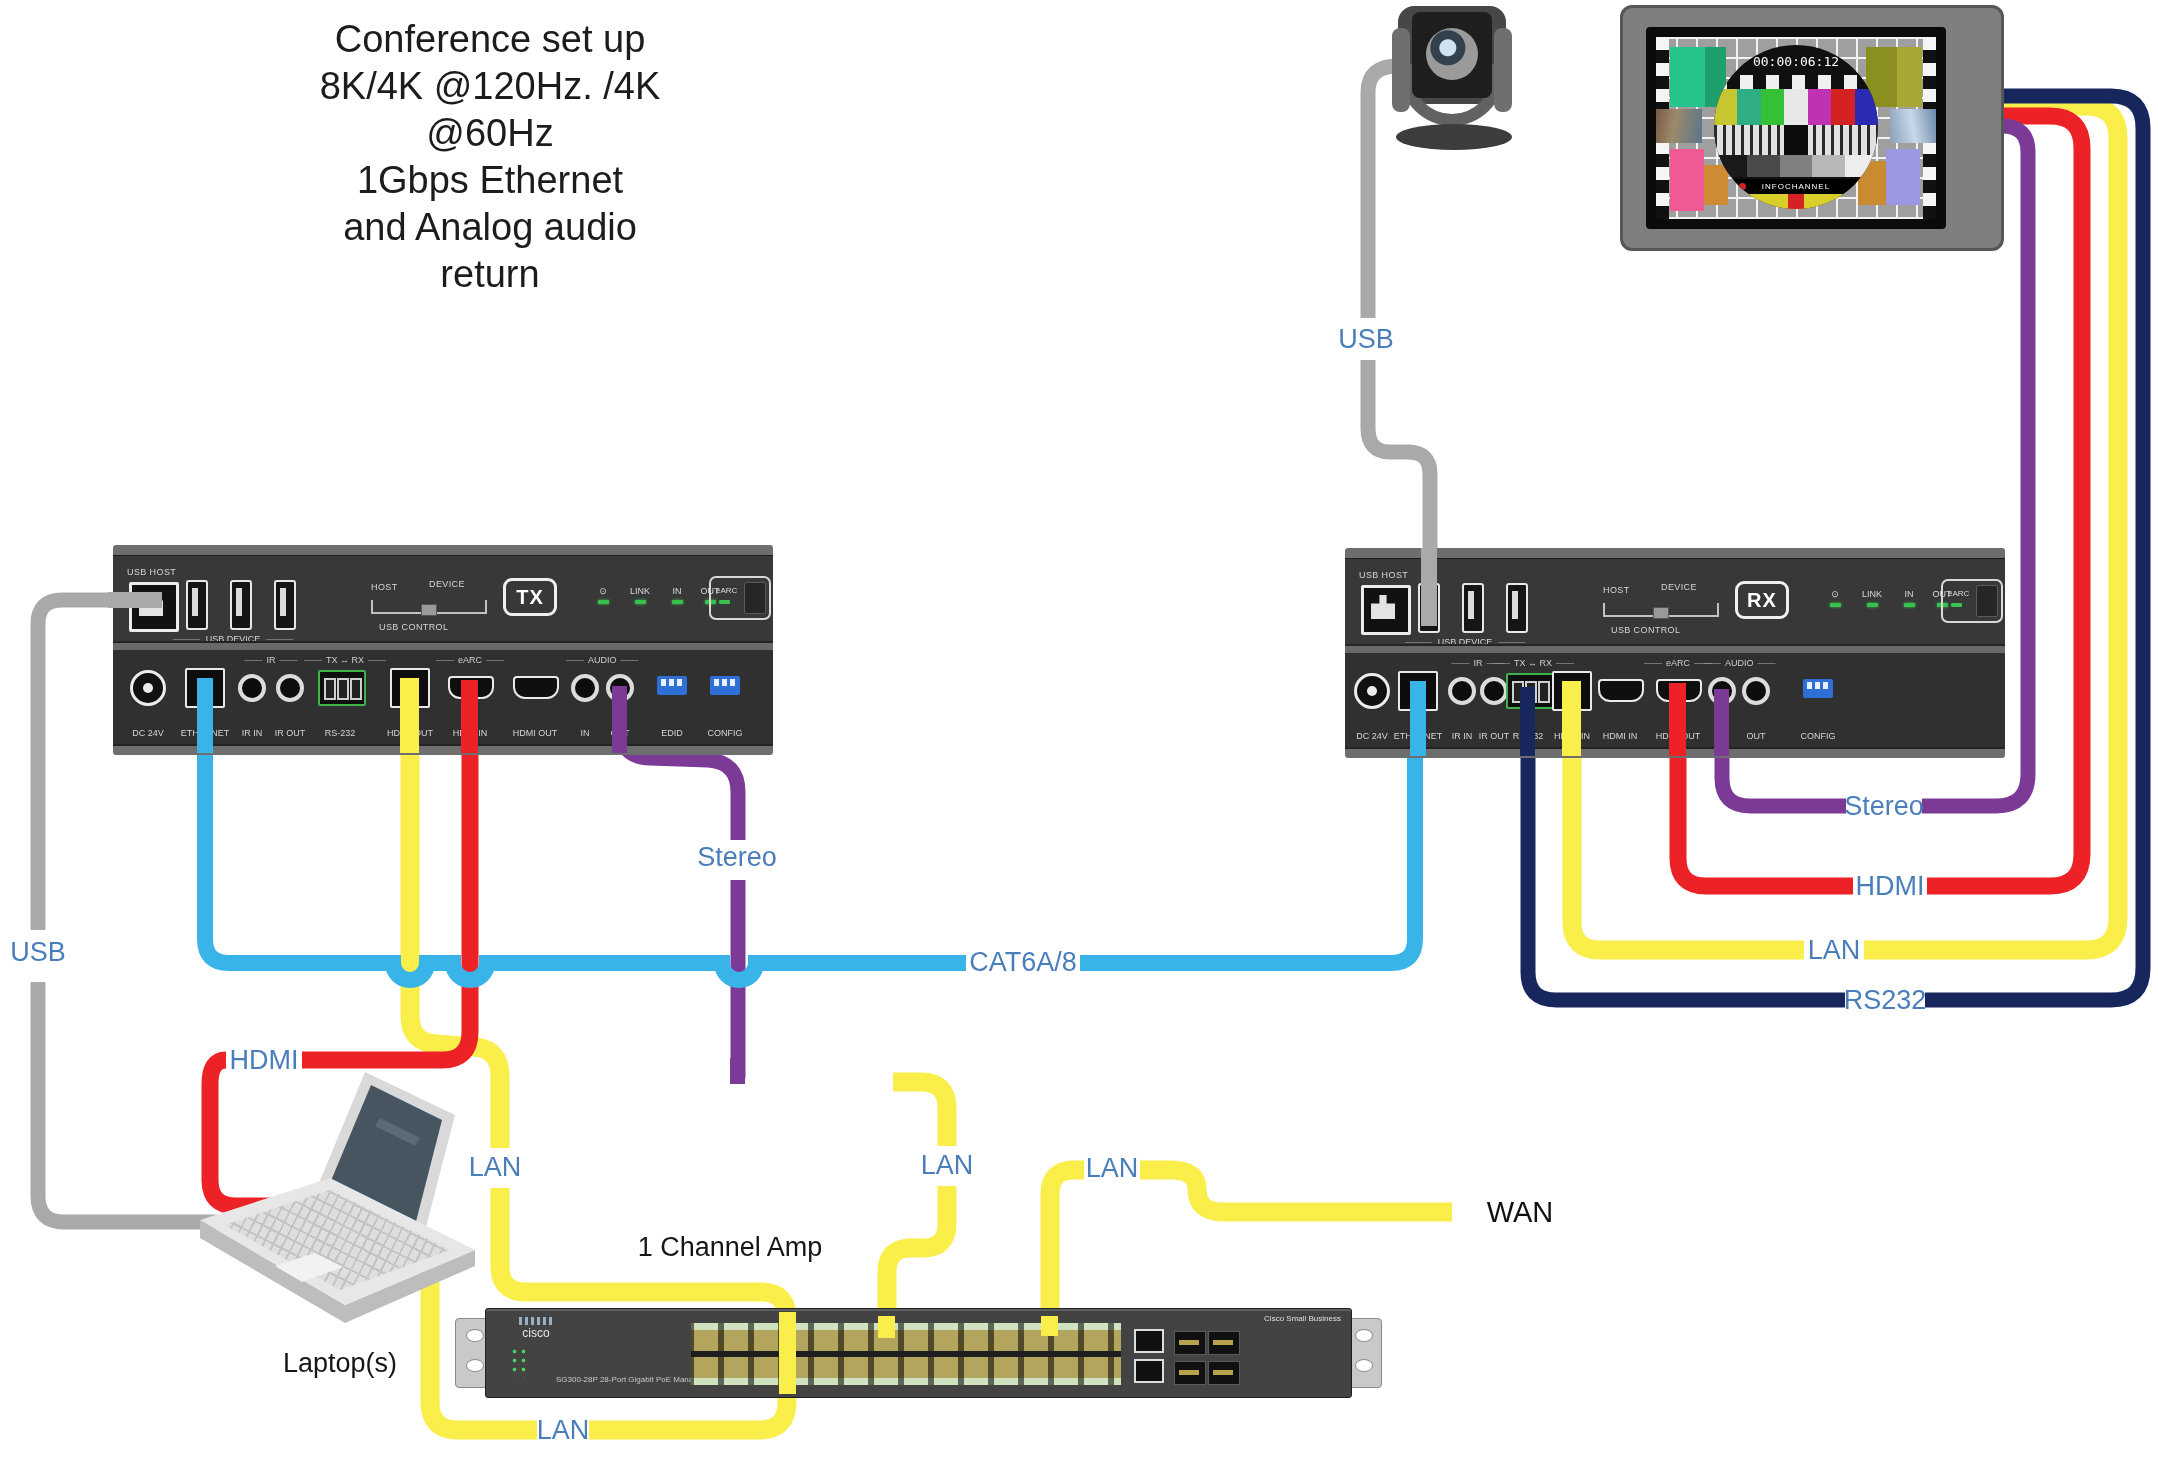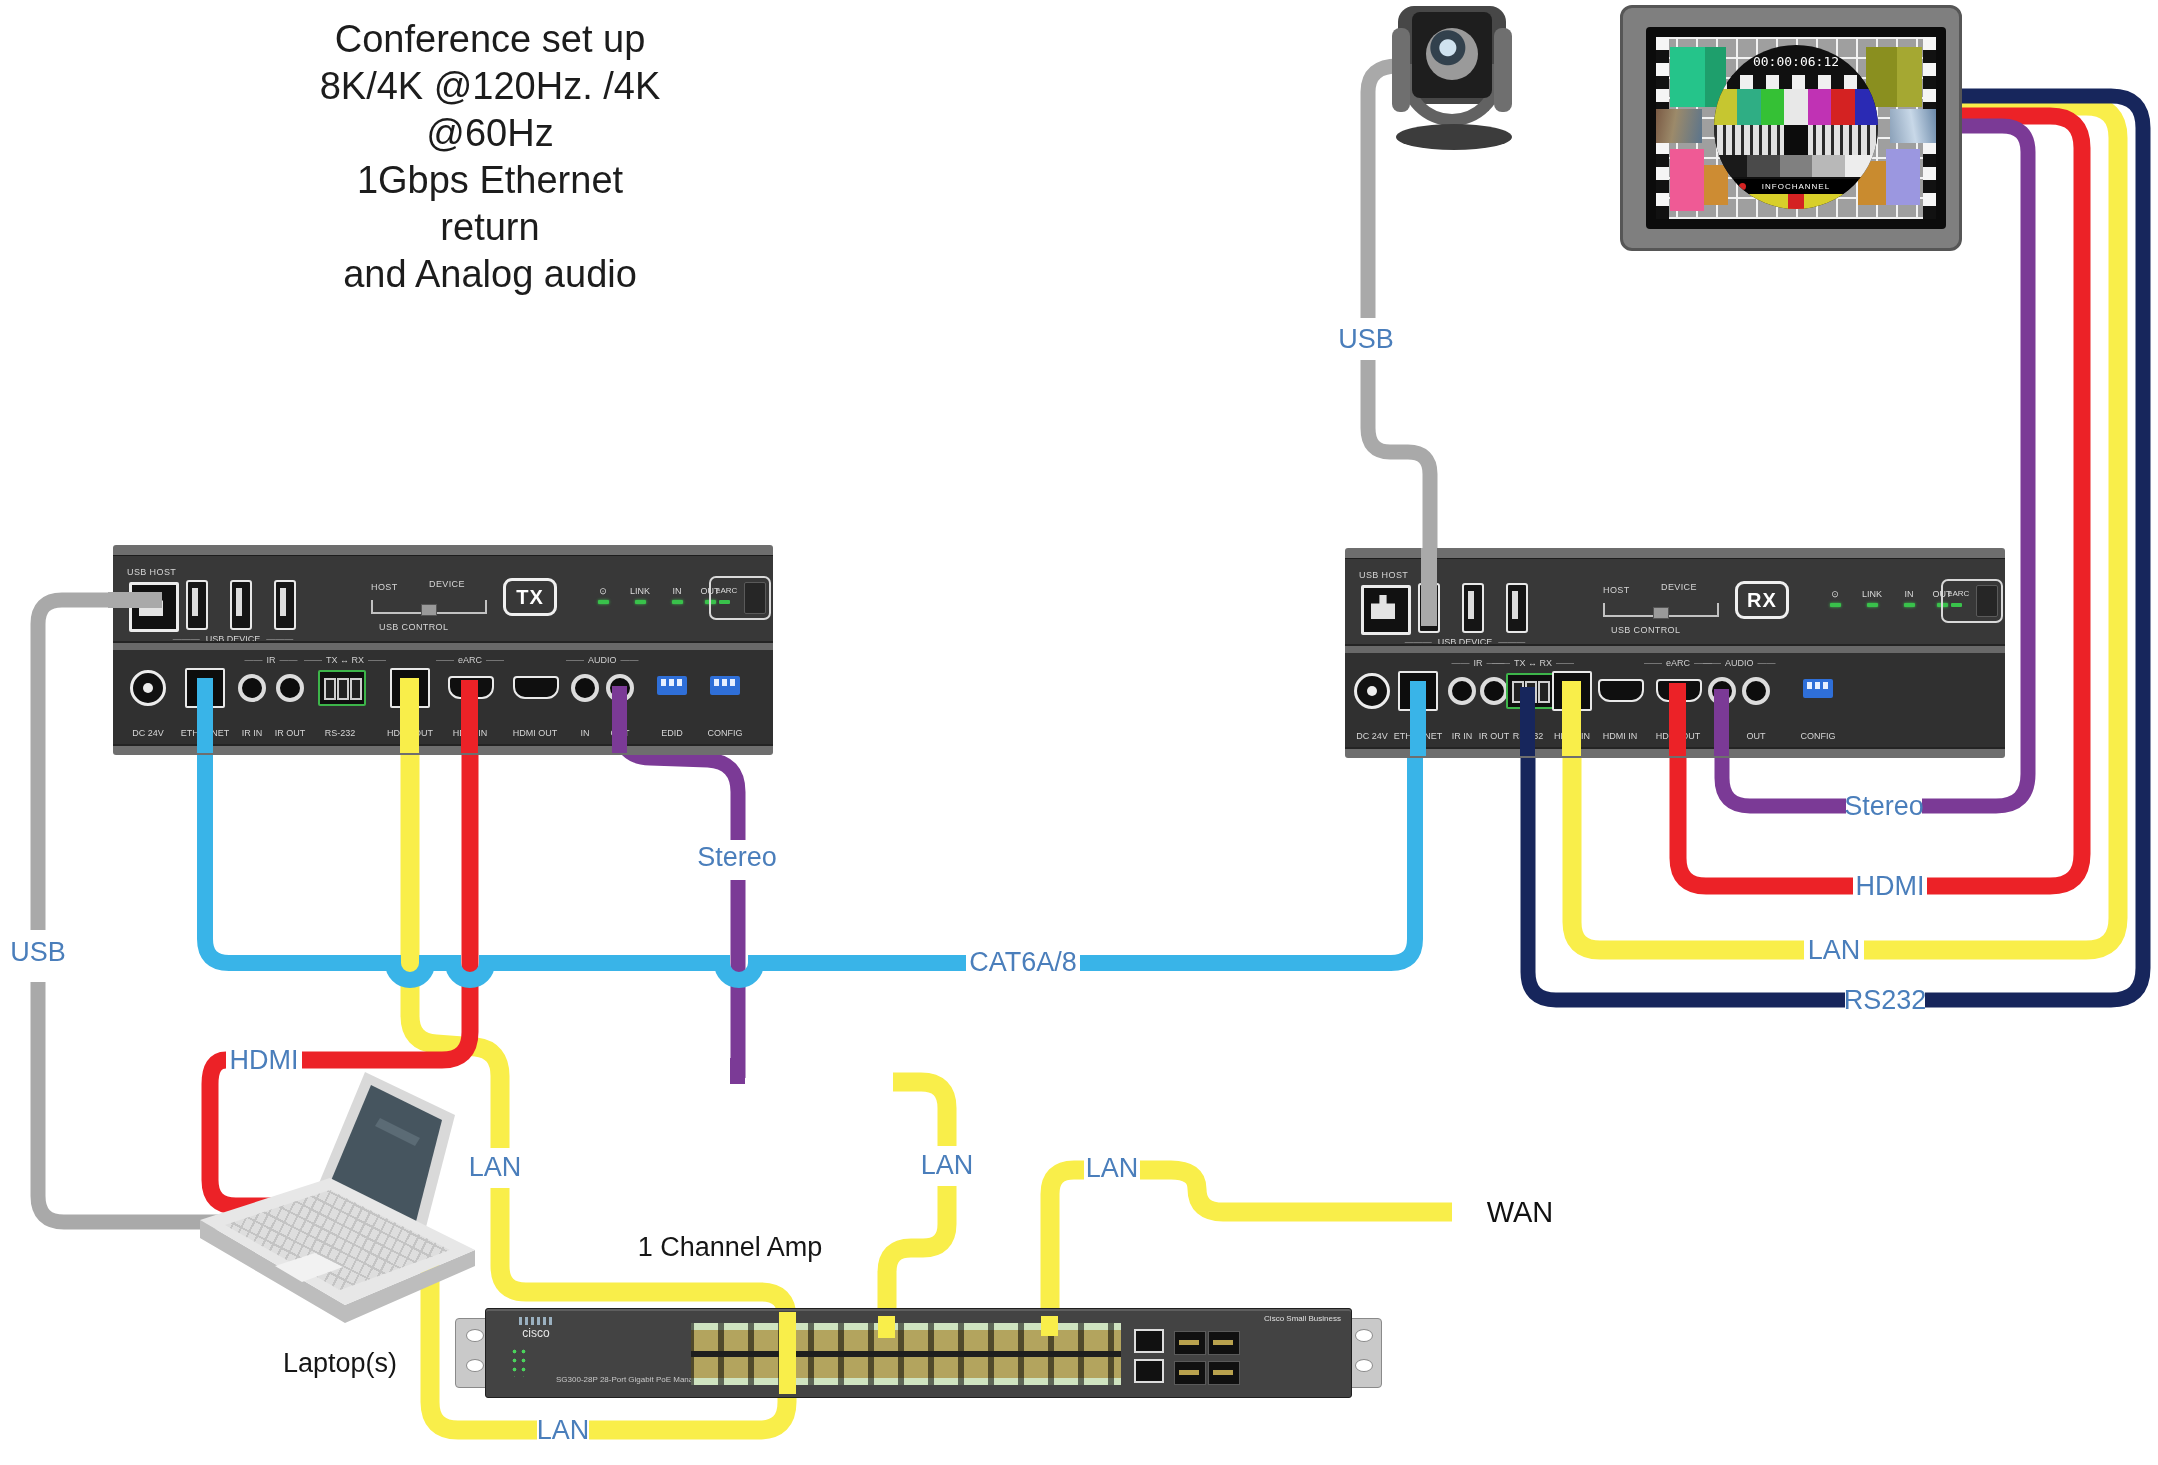--- a/index.html
+++ b/index.html
@@ -63,21 +63,21 @@
   .g-term i{position:absolute;top:6px;width:8px;height:18px;border:2px solid #cfcfcf;background:#222;display:block;}
   .g-hdmi{margin:12px auto 0;width:42px;height:19px;background:#0f0f0f;border:2px solid #eaeaea;border-radius:4px 4px 12px 12px;}
   .g-dip{position:relative;margin:12px auto 0;width:30px;height:19px;background:#2f6fd8;border-radius:2px;}
   .g-dip i{position:absolute;top:3px;width:5px;height:7px;background:#e8f0ff;display:block;}
 
   .stub{position:absolute;z-index:5;}
   .s-gray{background:#a9a9a9;} .s-blue{background:#39b4e8;} .s-yellow{background:#f9ee4a;}
   .s-red{background:#ec2227;} .s-purple{background:#7b3a96;} .s-navy{background:#17265c;}
 
   
-  .tv{position:absolute;left:1620px;top:5px;width:342px;height:246px;z-index:3;border-radius:13px;}
+  .tv{position:absolute;left:1620px;top:5px;width:384px;height:246px;z-index:3;border-radius:13px;}
   .tv-frame{position:absolute;inset:0;background:#7f7f7f;border:3px solid #565656;border-radius:12px;}
   .tv-screen{position:absolute;left:26px;top:22px;width:300px;height:202px;background:#0b0b0b;border-radius:4px;}
   .tc{position:absolute;left:36px;top:32px;width:280px;height:182px;background:
       repeating-linear-gradient(90deg,#f2f2f2 0 2px,transparent 2px 20px),
       repeating-linear-gradient(0deg,#f2f2f2 0 2px,transparent 2px 20px),#9f9f9f;}
   .tc-check{position:absolute;top:0;width:13px;height:182px;background:repeating-linear-gradient(0deg,#111 0 13px,#f5f5f5 13px 26px);}
   .tc-rect{position:absolute;}
   .tc-circle{position:absolute;left:58px;top:8px;width:164px;height:164px;border-radius:50%;background:#101010;overflow:hidden;}
   .tc-time{position:absolute;left:0;top:9px;width:100%;text-align:center;color:#fff;
            font-family:"DejaVu Sans Mono",monospace;font-size:13px;}
@@ -173,22 +173,22 @@
     <path class="c-purple" d="M 1722 705 L 1722 778 Q 1722 806 1750 806 L 1846 806 M 1922 806 L 1996 806 Q 2028 806 2028 774 L 2028 152 Q 2028 126 2002 126 L 1958 126"></path>
     <path class="c-navy" d="M 1528 705 L 1528 972 Q 1528 1000 1556 1000 L 1845 1000 M 1925 1000 L 2111 1000 Q 2143 1000 2143 968 L 2143 128 Q 2143 96 2111 96 L 1958 96"></path>
     <path class="c-blue" d="M 205 705 L 205 939 Q 205 963 229 963 L 393 963 A 17 17 0 0 0 427 963 L 453 963 A 17 17 0 0 0 487 963 L 722 963 A 17 17 0 0 0 756 963 L 966 963 M 1080 963 L 1391 963 Q 1415 963 1415 939 L 1415 705"></path>
   </svg>
 
   <div class="title">
     <div>Conference set up</div>
     <div>8K/4K @120Hz. /4K</div>
     <div>@60Hz</div>
     <div>1Gbps Ethernet</div>
+    <div>and Analog audio</div>
     <div>return</div>
-    <div>and Analog audio</div>
   </div>
 
   <div class="device" style="left:113px;top:545px;">
     <div class="dv-striptop"></div>
     <div class="dv-front">
       <div class="tinylbl" style="left:14px;top:11px;">USB HOST</div>
       <div class="usbB" style="left:16px;top:26px;">
           <i></i>
         </div>
       <div class="usbA" style="left:73px;top:24px;">

